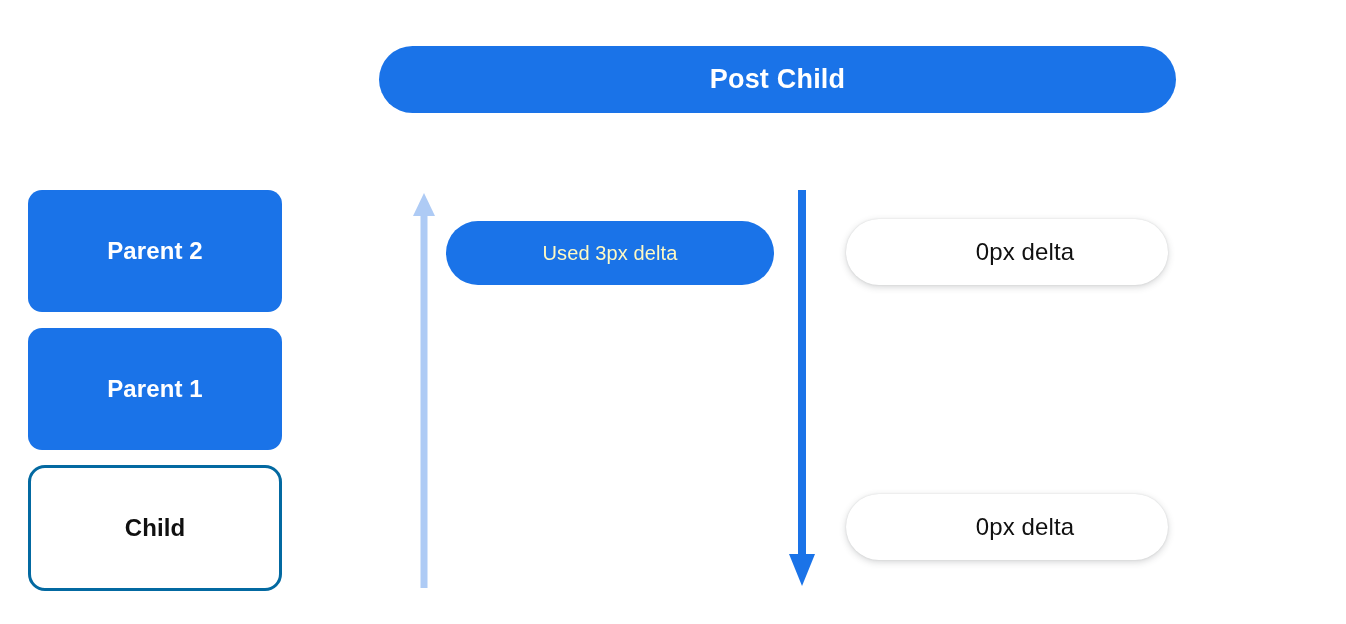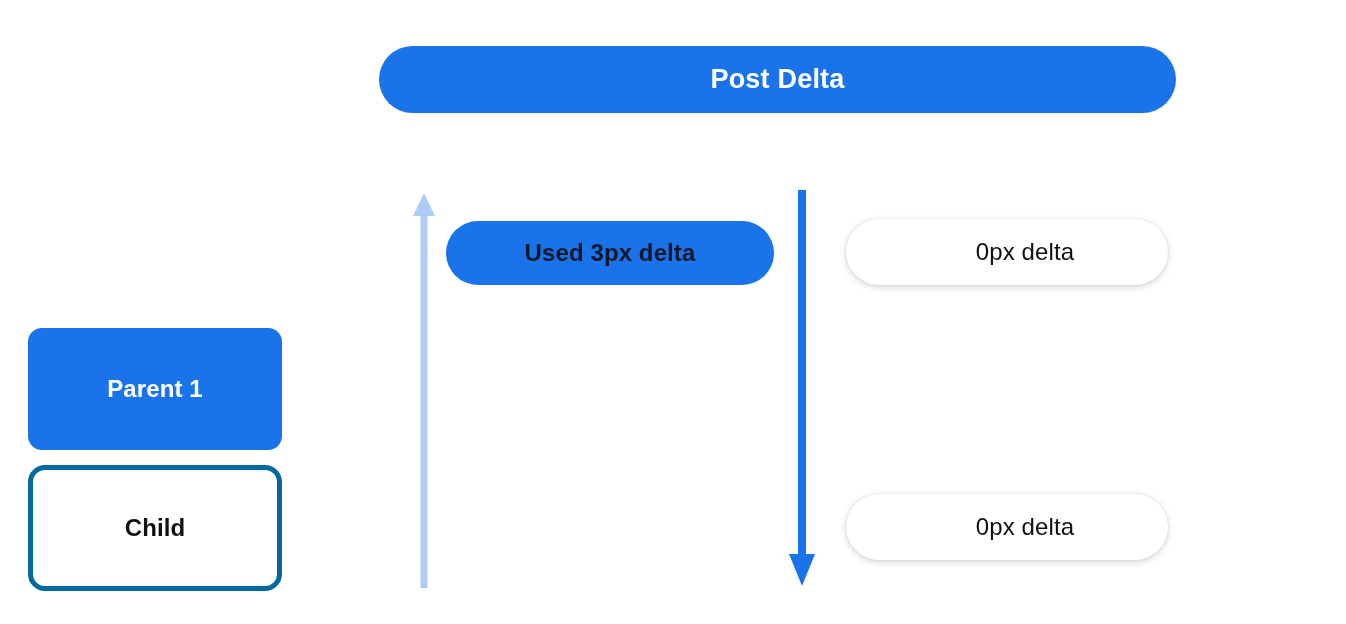--- a/index.html
+++ b/index.html
@@ -58,21 +58,21 @@
     letter-spacing: 0.1px;
   }
   .box.filled {
     background: #1a73e8;
   }
   .box.filled .label {
     color: #ffffff;
   }
   .box.outlined {
     background: #ffffff;
-    border: 5px solid #0369a1;
+    border: 3px solid #0369a1;
     border-radius: 17px;
   }
   .box.outlined .label {
     color: #101010;
   }
   #box-parent2 { top: 190px; }
   #box-parent1 { top: 328px; }
   #box-child   { top: 465px; height: 126px; }
 
   
@@ -81,23 +81,23 @@
     left: 446px;
     width: 328px;
     height: 64px;
     background: #1a73e8;
     border-radius: 32px;
     display: flex;
     align-items: center;
     justify-content: center;
   }
   .mid-pill .label {
-    color: #0f172a;
-    font-size: 24px;
-    font-weight: bold;
+    color: #fef9c3;
+    font-size: 20px;
+    font-weight: normal;
     letter-spacing: 0.1px;
   }
   #mid-pill-0 { top: 221px; }
   #mid-pill-1 { top: 359px; }
 
   
   .right-pill {
     position: absolute;
     left: 846px;
     width: 322px;
@@ -135,23 +135,26 @@
     width: 44px;
     height: 398px;
   }
 </style>
 </head>
 <body>
 
 <div class="canvas">
 
   <div class="header-pill">
-    <span class="label">Post Delta</span>
+    <span class="label">Post Child</span>
   </div>
 
+  <div class="box filled" id="box-parent2">
+    <span class="label">Parent 2</span>
+  </div>
 
   <div class="box filled" id="box-parent1">
     <span class="label">Parent 1</span>
   </div>
 
   <div class="box outlined" id="box-child">
     <span class="label">Child</span>
   </div>
 
   <svg class="arrow-svg" id="arrow-up-light" viewBox="0 0 40 398">

